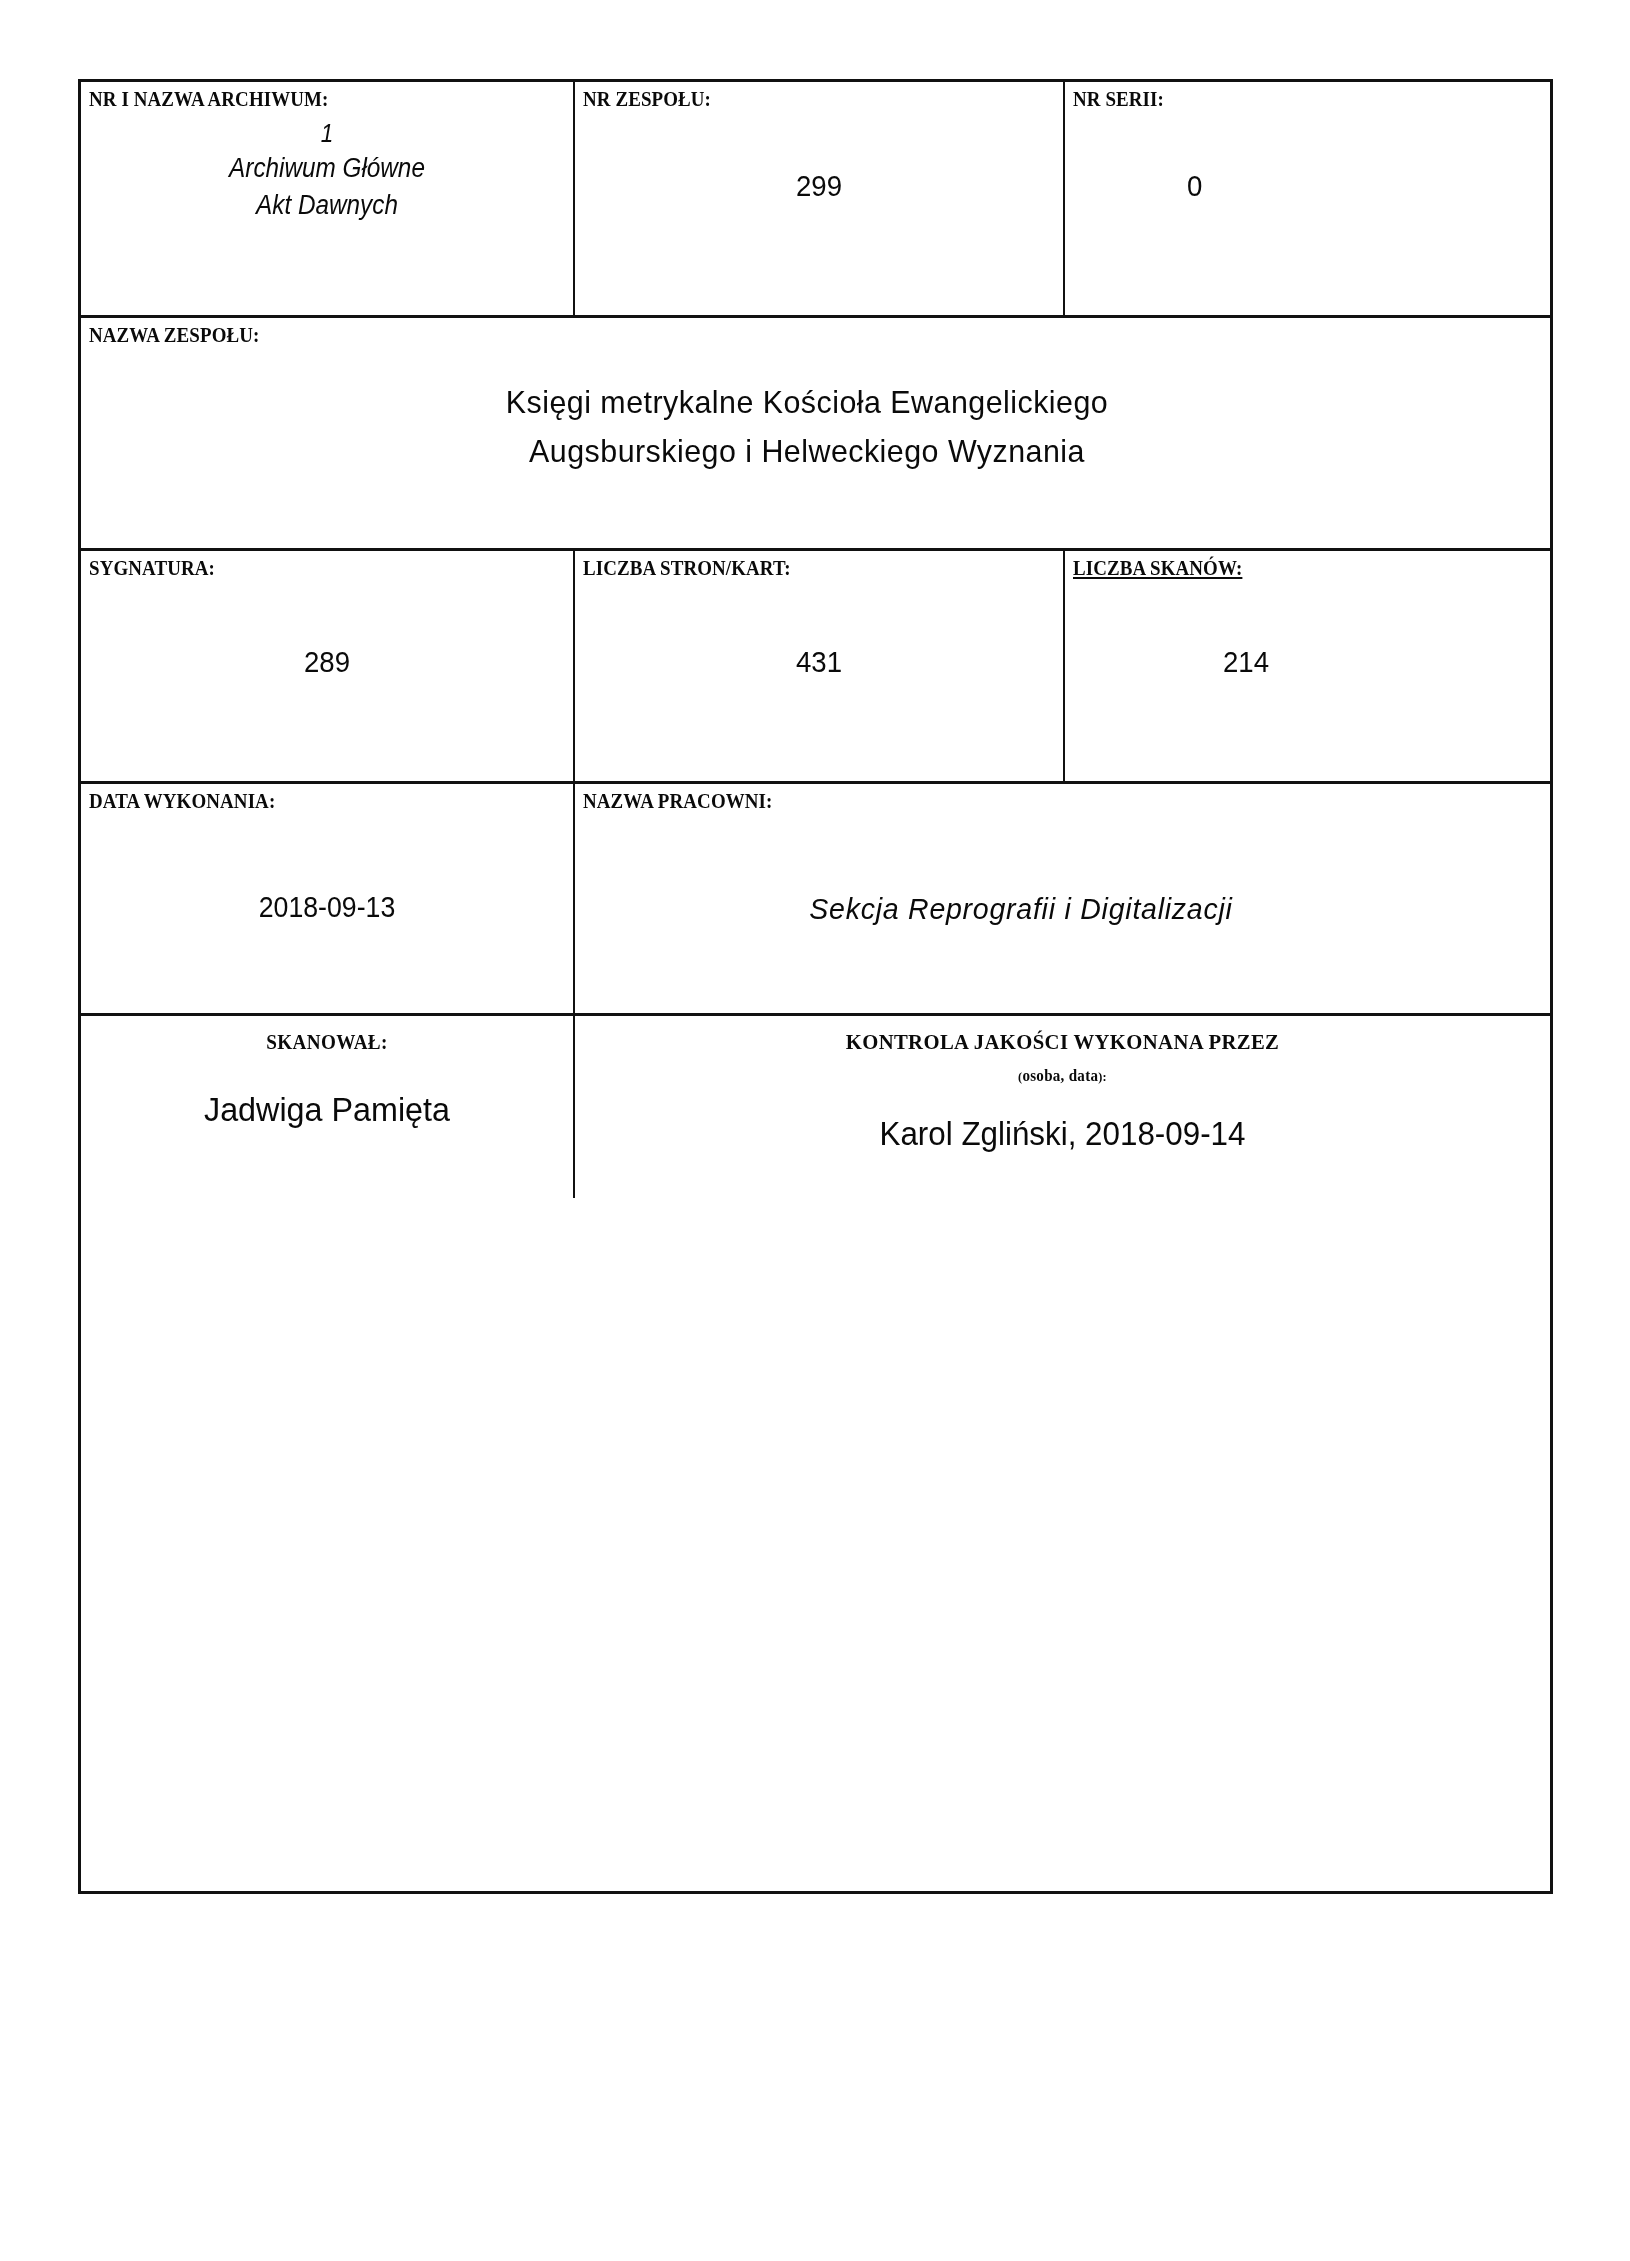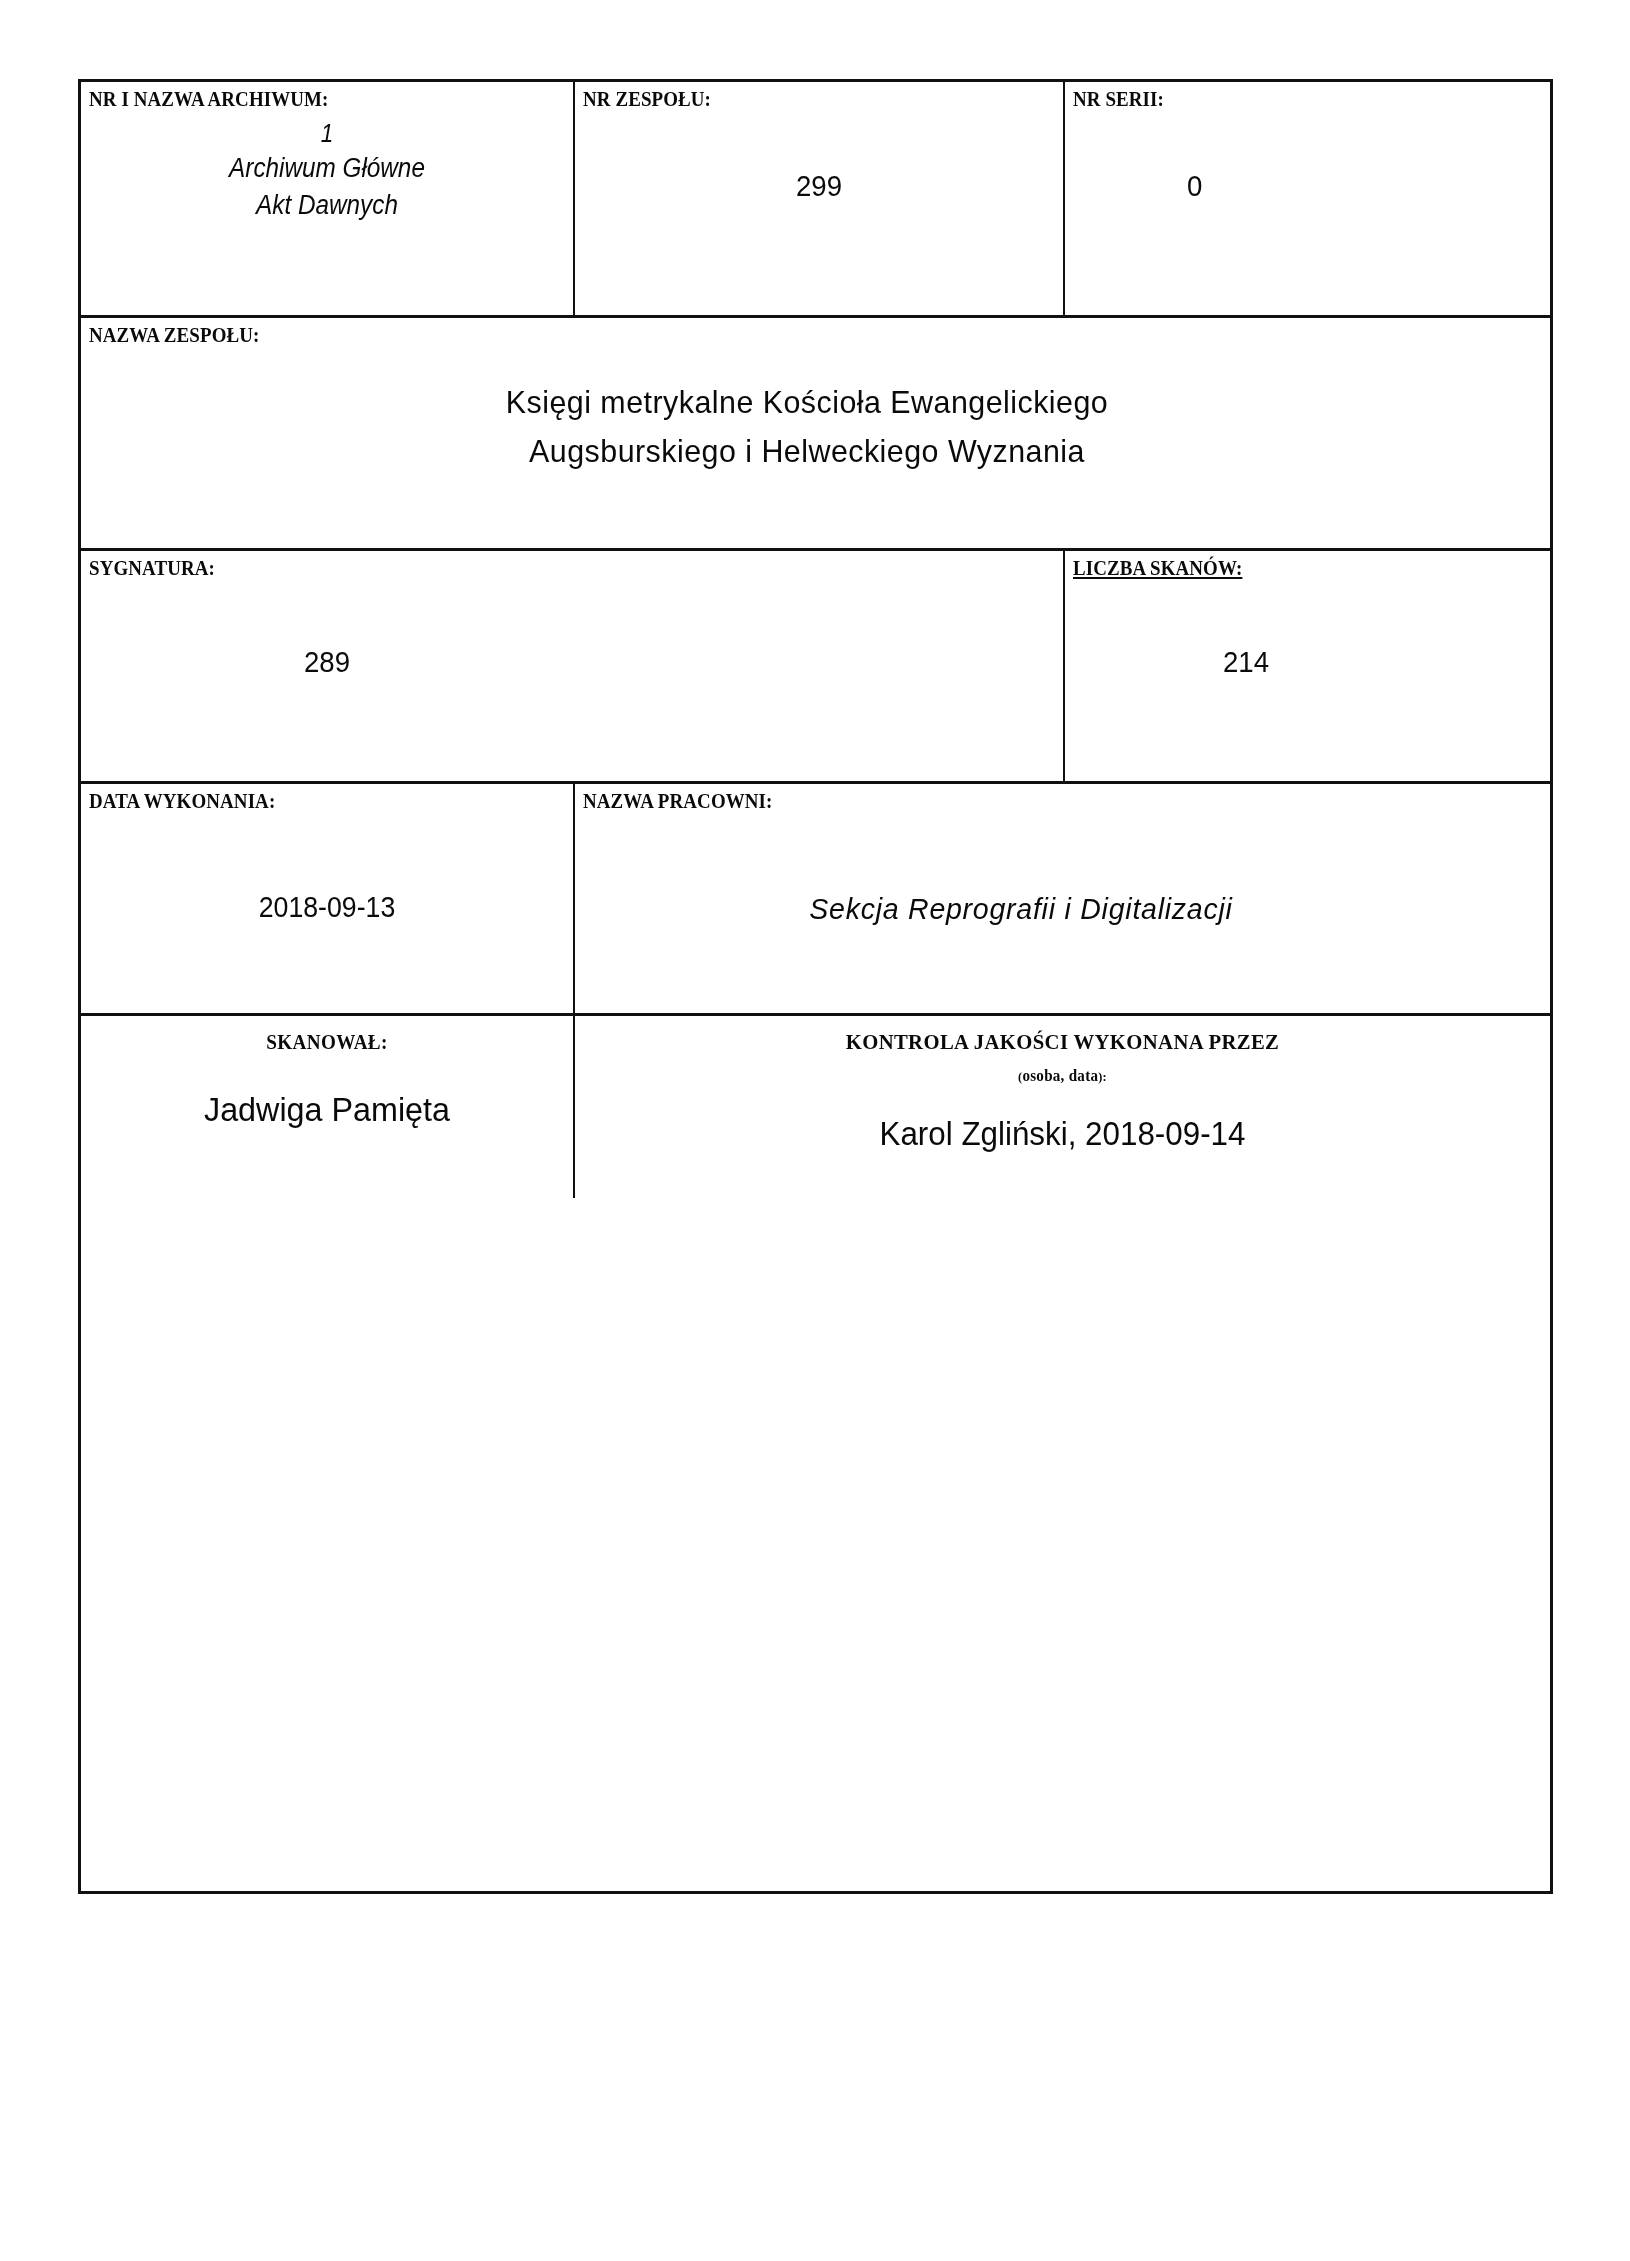--- a/index.html
+++ b/index.html
@@ -233,20 +233,24 @@
     </div>
   </div>
 
   <div class="row" id="row-sygnatura">
 
     <div class="cell" id="cell-sygnatura">
       <div class="caption">SYGNATURA:</div>
       <div class="value val-center">289</div>
     </div>
 
+    <div class="cell divided" id="cell-strony">
+      <div class="caption">LICZBA STRON/KART:</div>
+      <div class="value val-center">431</div>
+    </div>
 
     <div class="cell divided" id="cell-skany">
       <div class="caption">LICZBA SKANÓW:</div>
       <div class="value val-center" id="skany-value">214</div>
     </div>
   </div>
 
   <div class="row" id="row-data">
 
     <div class="cell" id="cell-data">

